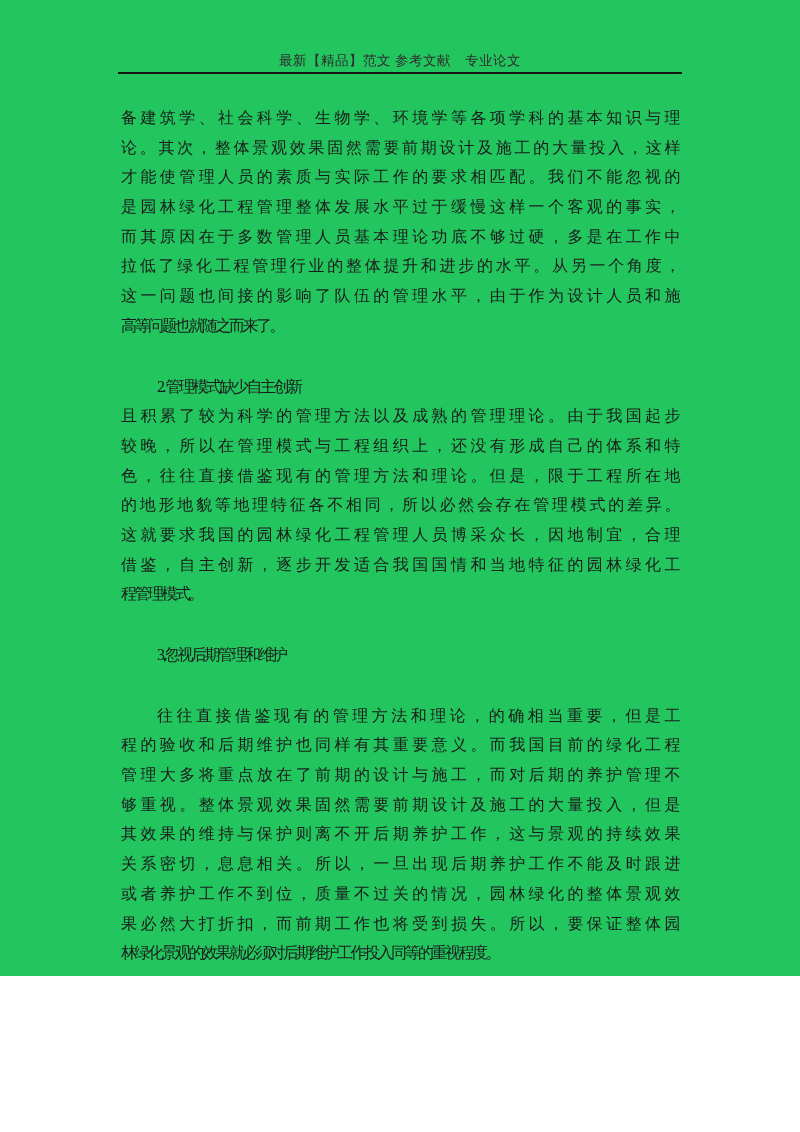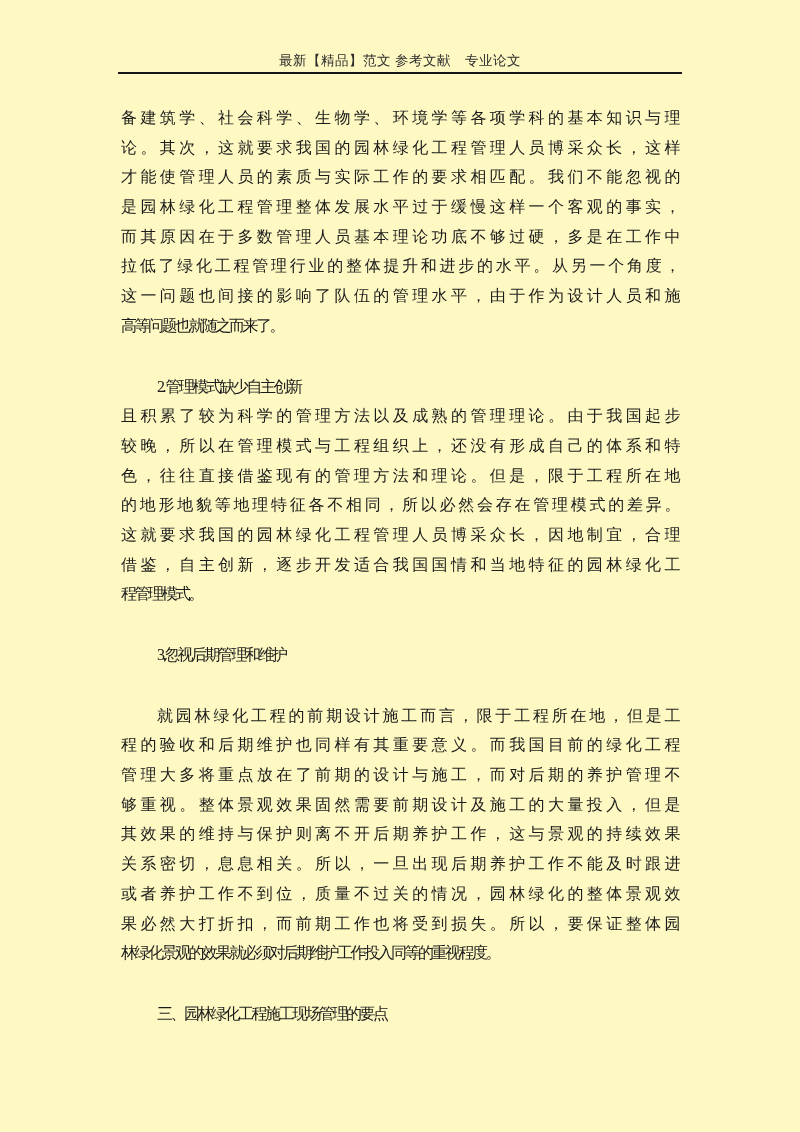--- a/index.html
+++ b/index.html
@@ -3,22 +3,22 @@
 <meta charset="utf-8">
 <style>
   html, body {
     margin: 0;
     padding: 0;
     background: #ffffff;
   }
   .page {
     position: relative;
     width: 800px;
-    height: 1132px;
-    background: #fef9c3;
+    height: 976px;
+    background: #22c55e;
     overflow: hidden;
     font-family: "Liberation Serif", "DejaVu Serif", serif;
   }
   .header-text {
     position: absolute;
     top: 52px;
     left: 120px;
     width: 560px;
     text-align: center;
     font-size: 13.5px;
@@ -63,21 +63,21 @@
 <body>
 
 <div class="page">
   <div class="header">
     <div class="header-text">最新【精品】范文 参考文献　专业论文</div>
     <div class="header-rule"></div>
   </div>
   <div class="body-text">
       <div>
         <div class="line">备建筑学、社会科学、生物学、环境学等各项学科的基本知识与理</div>
-        <div class="line">论。其次，这就要求我国的园林绿化工程管理人员博采众长，这样</div>
+        <div class="line">论。其次，整体景观效果固然需要前期设计及施工的大量投入，这样</div>
         <div class="line">才能使管理人员的素质与实际工作的要求相匹配。我们不能忽视的</div>
         <div class="line">是园林绿化工程管理整体发展水平过于缓慢这样一个客观的事实，</div>
         <div class="line">而其原因在于多数管理人员基本理论功底不够过硬，多是在工作中</div>
         <div class="line">拉低了绿化工程管理行业的整体提升和进步的水平。从另一个角度，</div>
         <div class="line">这一问题也间接的影响了队伍的管理水平，由于作为设计人员和施</div>
         <div class="line last">高等问题也就随之而来了。</div>
       </div>
       <div>
         <div class="line last ind">2. 管理模式缺少自主创新</div>
       </div>
@@ -87,21 +87,21 @@
         <div class="line">色，往往直接借鉴现有的管理方法和理论。但是，限于工程所在地</div>
         <div class="line">的地形地貌等地理特征各不相同，所以必然会存在管理模式的差异。</div>
         <div class="line">这就要求我国的园林绿化工程管理人员博采众长，因地制宜，合理</div>
         <div class="line">借鉴，自主创新，逐步开发适合我国国情和当地特征的园林绿化工</div>
         <div class="line last">程管理模式。</div>
       </div>
       <div>
         <div class="line last ind">3.忽视后期管理和维护</div>
       </div>
       <div>
-        <div class="line ind">就园林绿化工程的前期设计施工而言，限于工程所在地，但是工</div>
+        <div class="line ind">往往直接借鉴现有的管理方法和理论，的确相当重要，但是工</div>
         <div class="line">程的验收和后期维护也同样有其重要意义。而我国目前的绿化工程</div>
         <div class="line">管理大多将重点放在了前期的设计与施工，而对后期的养护管理不</div>
         <div class="line">够重视。整体景观效果固然需要前期设计及施工的大量投入，但是</div>
         <div class="line">其效果的维持与保护则离不开后期养护工作，这与景观的持续效果</div>
         <div class="line">关系密切，息息相关。所以，一旦出现后期养护工作不能及时跟进</div>
         <div class="line">或者养护工作不到位，质量不过关的情况，园林绿化的整体景观效</div>
         <div class="line">果必然大打折扣，而前期工作也将受到损失。所以，要保证整体园</div>
         <div class="line last">林绿化景观的效果就必须对后期维护工作投入同等的重视程度。</div>
       </div>
       <div>

